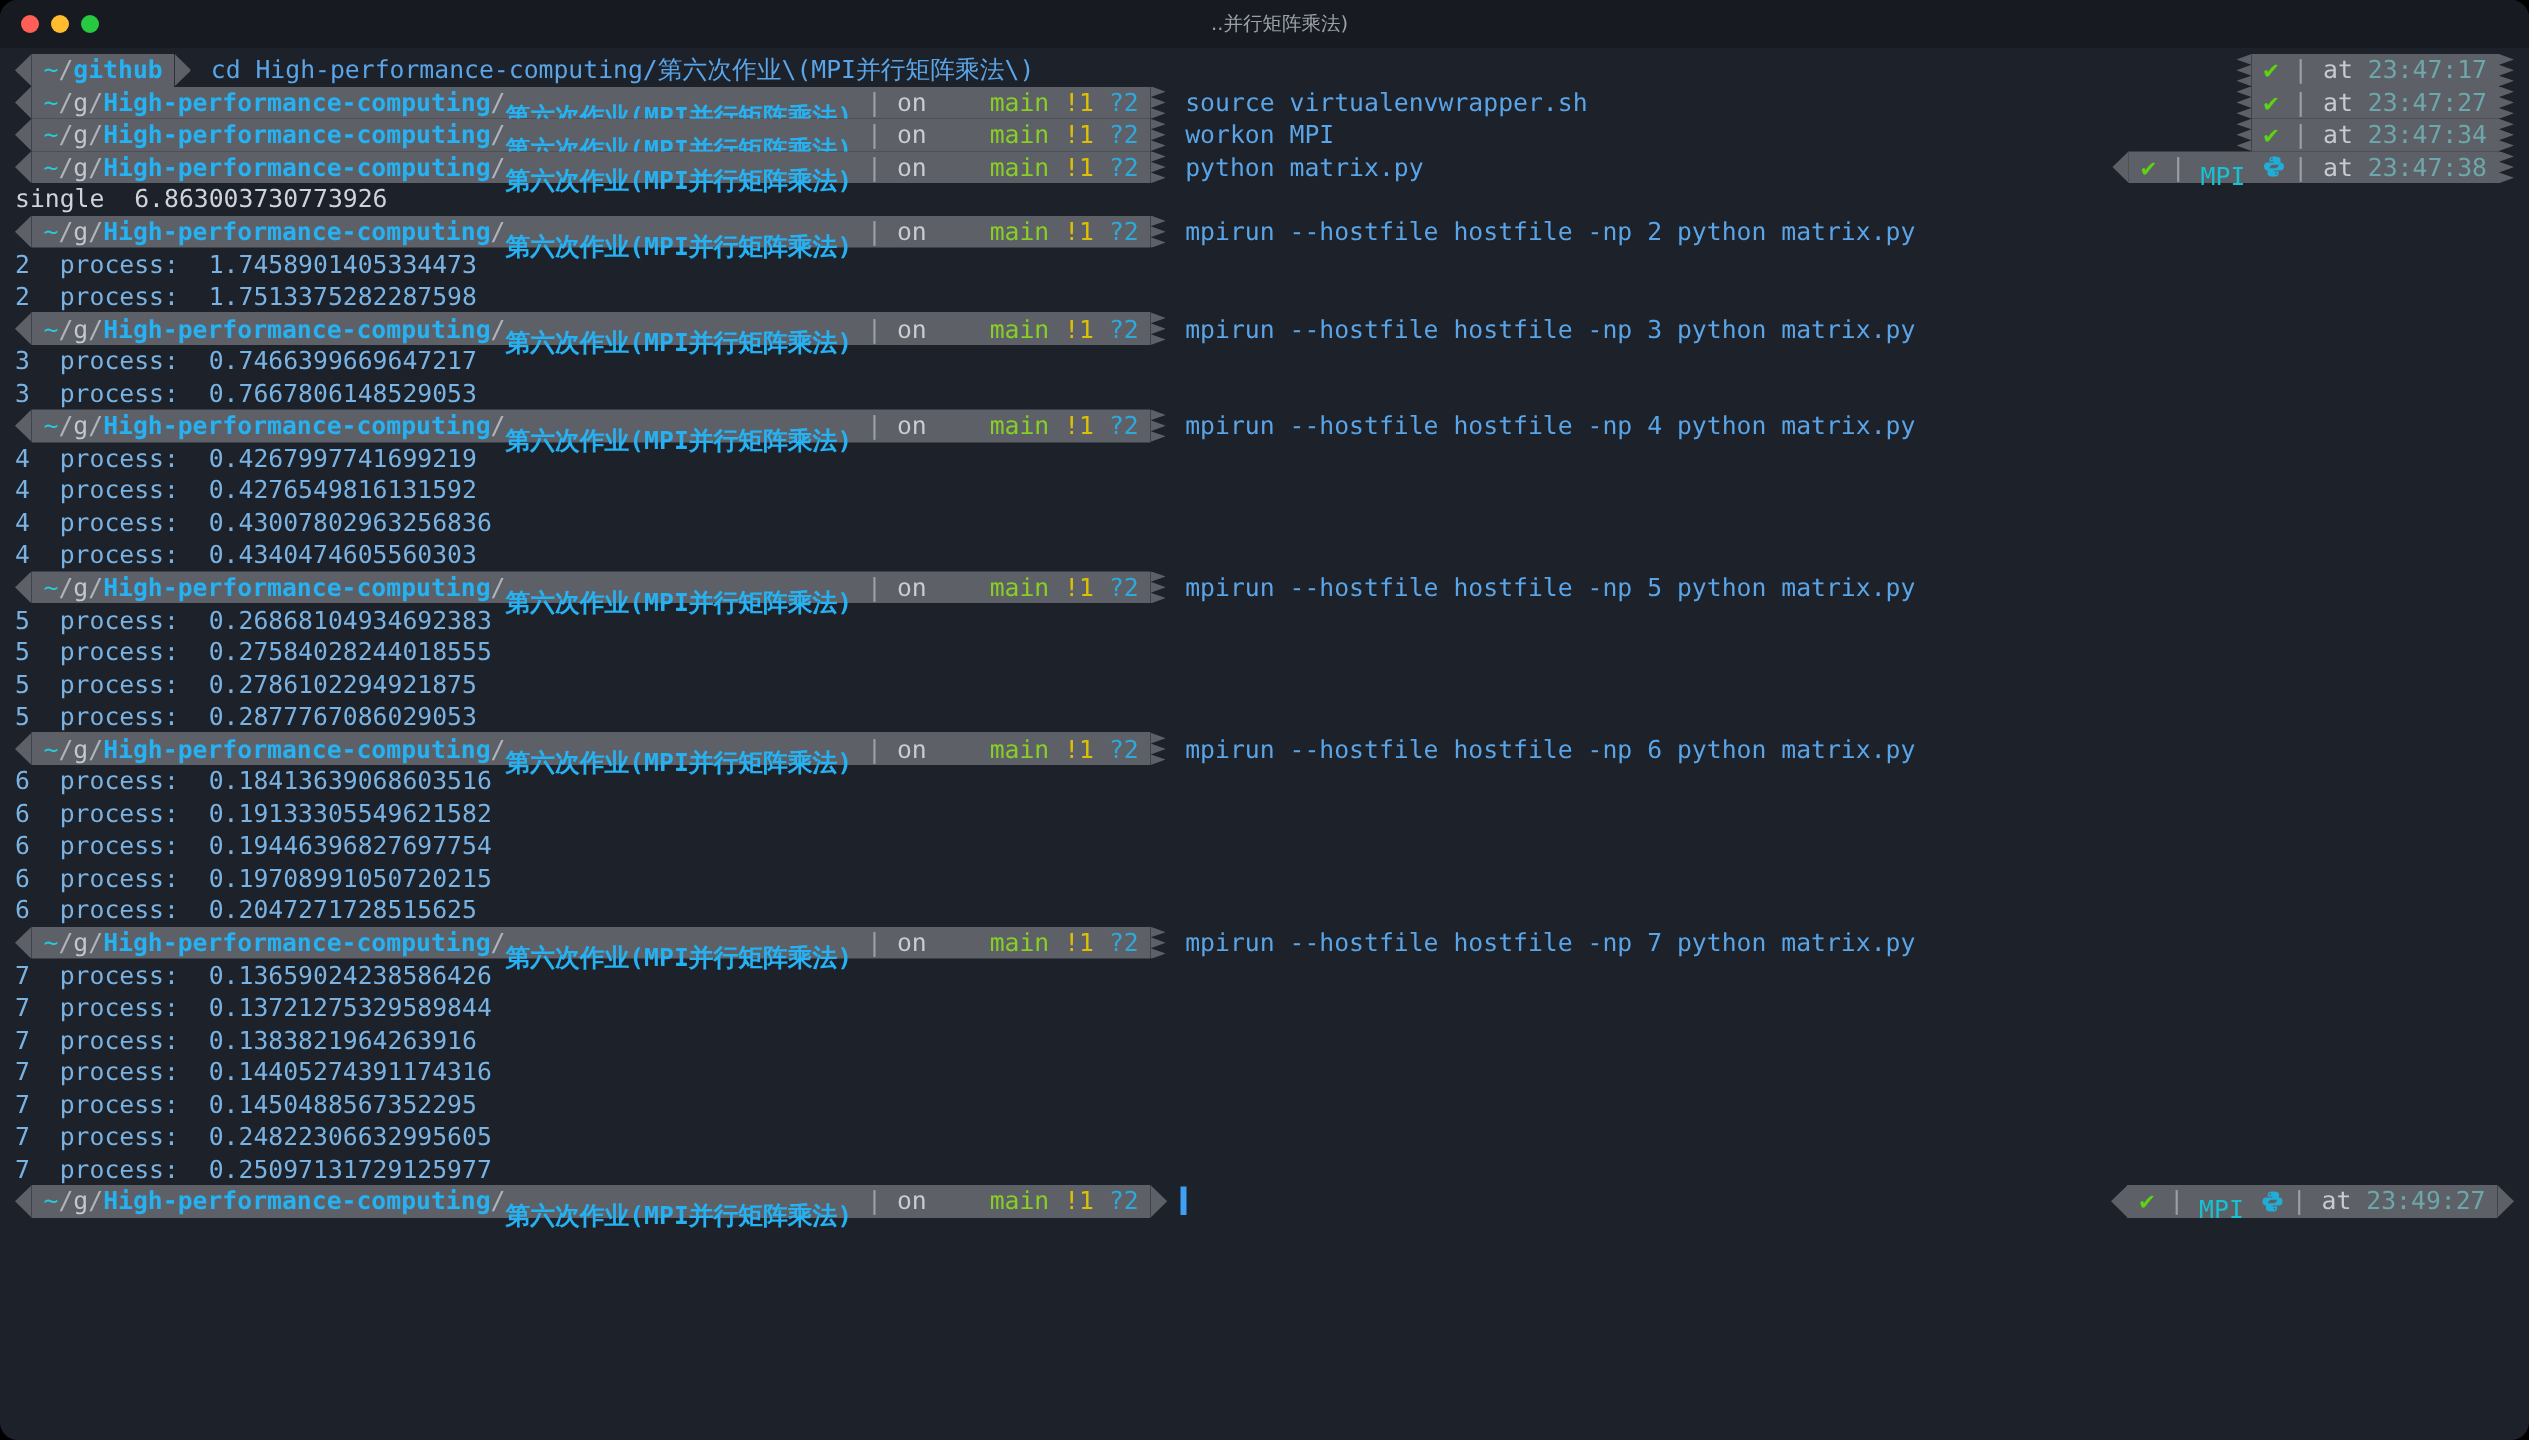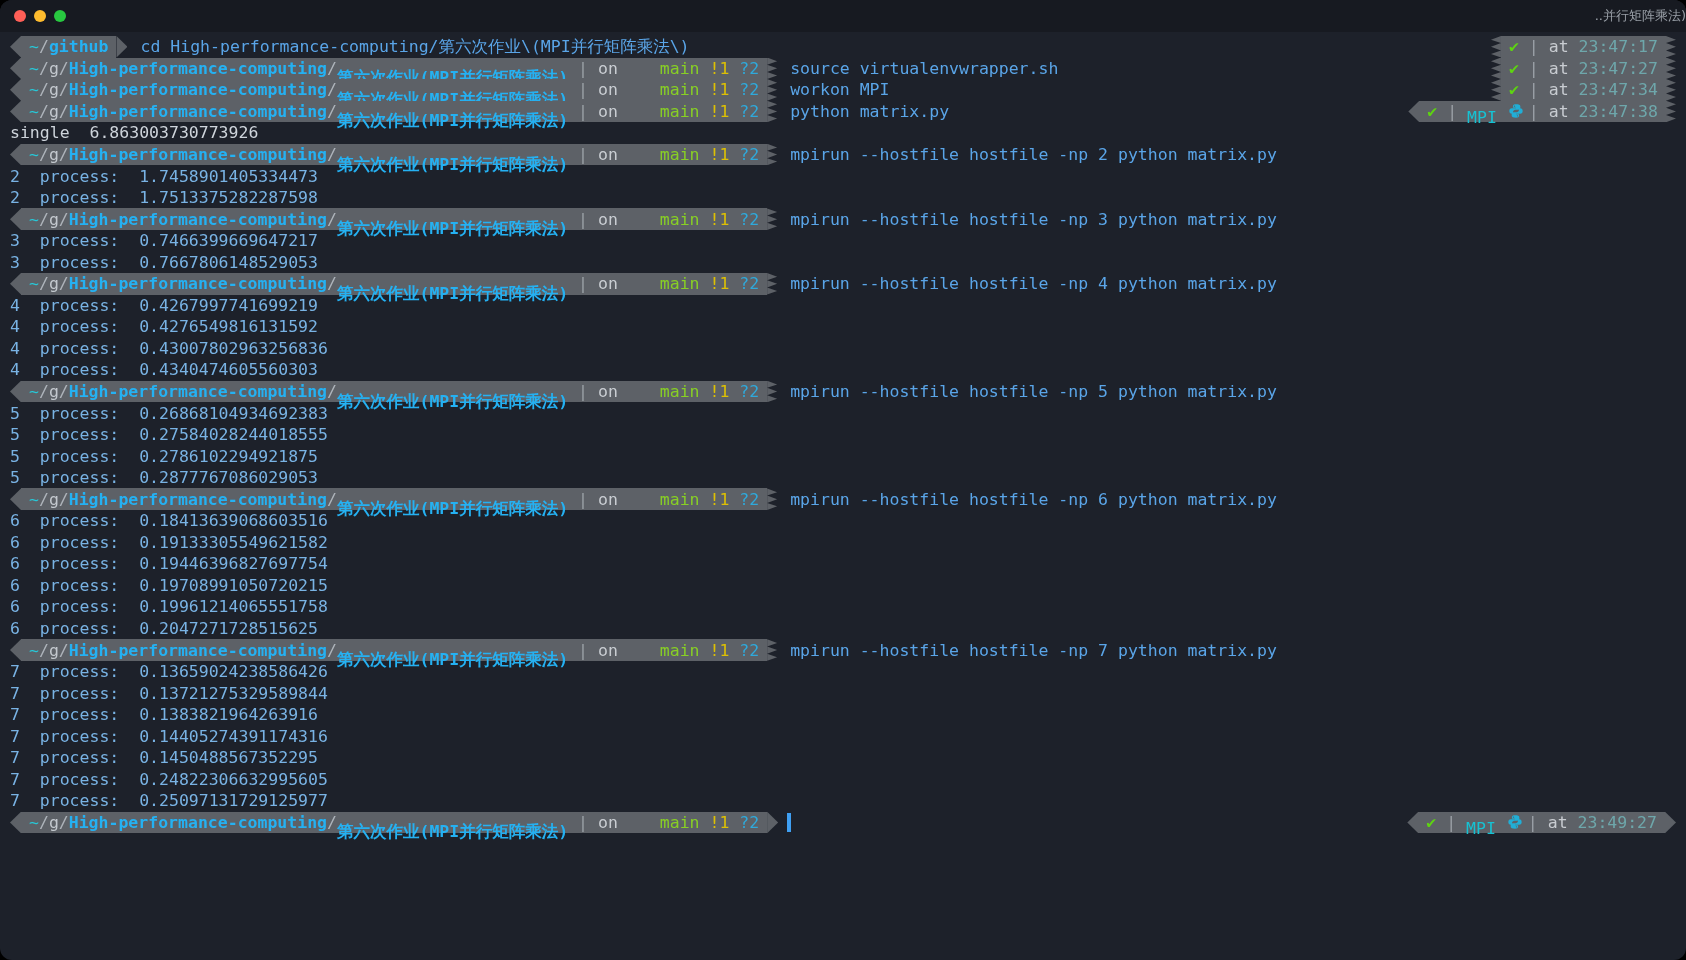--- a/index.html
+++ b/index.html
@@ -7,21 +7,21 @@
     --seg:#5d6167; --tilde:#27c8d8; --slash:#aeb4bb; --dim:#c3c8ce;
     --dir:#25b1f2; --cjk:#25b1f2; --bar:#9aa0a6; --on:#c9cdd2;
     --green:#88cf25; --yellow:#ddc004; --blue:#2fa9db;
     --cmd:#5aa5e8; --outb:#79b3e4; --outp:#ced4db;
     --check:#5ed312; --at:#c8ccd1; --time:#6ea7ab; --venv:#16c2d3;
     --cursor:#3f9ff2; --light-red:#ff5f57; --light-yellow:#febc2e; --light-green:#28c840;
   }
   html,body{margin:0;padding:0;background:#000;}
   .window{position:relative;width:1686px;height:960px;background:var(--bg);
     border-radius:12px;overflow:hidden;font-family:"DejaVu Sans Mono","Liberation Mono",monospace;}
-  .titlebar{height:32px;background:var(--titlebar);display:flex;align-items:center;justify-content:flex-end;position:relative;padding-left:20px;}
+  .titlebar{height:32px;background:var(--titlebar);display:flex;align-items:center;justify-content:center;position:relative;padding-left:20px;}
   .lights{position:absolute;left:14px;top:10px;display:flex;gap:8px;}
   .light{width:12px;height:12px;border-radius:50%;}
   .light.red{background:var(--light-red);}
   .light.yellow{background:var(--light-yellow);}
   .light.green{background:var(--light-green);}
   .title{font-size:13px;color:var(--title-fg);font-family:"DejaVu Sans","Liberation Sans",sans-serif;}
   .term{position:absolute;top:32px;left:0;right:0;bottom:0;padding-top:4px;font-size:16.5px;}
   .trow{height:21.55px;display:flex;align-items:center;position:relative;padding-left:10px;white-space:pre;}
   .seg{display:flex;align-items:stretch;height:21.55px;}
   .segbody{background:var(--seg);display:flex;align-items:center;padding:0 8px 0 8px;}
@@ -87,21 +87,20 @@
       <div class="trow"><div class="seg"><div class="cap cap-tip-left"></div><div class="segbody"><span class="tk-tilde">~</span><span class="tk-slash">/</span><span class="tk-dim">g</span><span class="tk-slash">/</span><span class="tk-dir">High-performance-computing</span><span class="tk-slash">/</span><span class="tk-cjk">第六次作业(MPI并行矩阵乘法)</span><span class="tk-bar"> | </span><span class="tk-on">on </span><span class="tk-green">main</span><span class="tk-yellow"> !1</span><span class="tk-blue"> ?2</span></div><div class="cap cap-zig-right"></div></div><span class="cmdtext">mpirun --hostfile hostfile -np 5 python matrix.py</span></div>
       <div class="trow"><span class="outtext blue">5  process:  0.26868104934692383</span></div>
       <div class="trow"><span class="outtext blue">5  process:  0.27584028244018555</span></div>
       <div class="trow"><span class="outtext blue">5  process:  0.2786102294921875</span></div>
       <div class="trow"><span class="outtext blue">5  process:  0.2877767086029053</span></div>
       <div class="trow"><div class="seg"><div class="cap cap-tip-left"></div><div class="segbody"><span class="tk-tilde">~</span><span class="tk-slash">/</span><span class="tk-dim">g</span><span class="tk-slash">/</span><span class="tk-dir">High-performance-computing</span><span class="tk-slash">/</span><span class="tk-cjk">第六次作业(MPI并行矩阵乘法)</span><span class="tk-bar"> | </span><span class="tk-on">on </span><span class="tk-green">main</span><span class="tk-yellow"> !1</span><span class="tk-blue"> ?2</span></div><div class="cap cap-zig-right"></div></div><span class="cmdtext">mpirun --hostfile hostfile -np 6 python matrix.py</span></div>
       <div class="trow"><span class="outtext blue">6  process:  0.18413639068603516</span></div>
       <div class="trow"><span class="outtext blue">6  process:  0.19133305549621582</span></div>
       <div class="trow"><span class="outtext blue">6  process:  0.19446396827697754</span></div>
       <div class="trow"><span class="outtext blue">6  process:  0.19708991050720215</span></div>
-      <div class="trow"><span class="outtext blue">6  process:  0.19961214065551758</span></div>
       <div class="trow"><span class="outtext blue">6  process:  0.2047271728515625</span></div>
       <div class="trow"><div class="seg"><div class="cap cap-tip-left"></div><div class="segbody"><span class="tk-tilde">~</span><span class="tk-slash">/</span><span class="tk-dim">g</span><span class="tk-slash">/</span><span class="tk-dir">High-performance-computing</span><span class="tk-slash">/</span><span class="tk-cjk">第六次作业(MPI并行矩阵乘法)</span><span class="tk-bar"> | </span><span class="tk-on">on </span><span class="tk-green">main</span><span class="tk-yellow"> !1</span><span class="tk-blue"> ?2</span></div><div class="cap cap-zig-right"></div></div><span class="cmdtext">mpirun --hostfile hostfile -np 7 python matrix.py</span></div>
       <div class="trow"><span class="outtext blue">7  process:  0.13659024238586426</span></div>
       <div class="trow"><span class="outtext blue">7  process:  0.13721275329589844</span></div>
       <div class="trow"><span class="outtext blue">7  process:  0.1383821964263916</span></div>
       <div class="trow"><span class="outtext blue">7  process:  0.14405274391174316</span></div>
       <div class="trow"><span class="outtext blue">7  process:  0.1450488567352295</span></div>
       <div class="trow"><span class="outtext blue">7  process:  0.24822306632995605</span></div>
       <div class="trow"><span class="outtext blue">7  process:  0.25097131729125977</span></div>
       <div class="trow"><div class="seg"><div class="cap cap-tip-left"></div><div class="segbody"><span class="tk-tilde">~</span><span class="tk-slash">/</span><span class="tk-dim">g</span><span class="tk-slash">/</span><span class="tk-dir">High-performance-computing</span><span class="tk-slash">/</span><span class="tk-cjk">第六次作业(MPI并行矩阵乘法)</span><span class="tk-bar"> | </span><span class="tk-on">on </span><span class="tk-green">main</span><span class="tk-yellow"> !1</span><span class="tk-blue"> ?2</span></div><div class="cap cap-arrow-right"></div></div><div class="cursor"></div><div class="rstatus"><div class="cap cap-tip-left"></div><div class="segbody"><span class="tk-check">✔</span><span class="tk-rbar"> | </span><span class="tk-venv">MPI </span><svg viewBox="0 0 24 24" class="pyicon">

